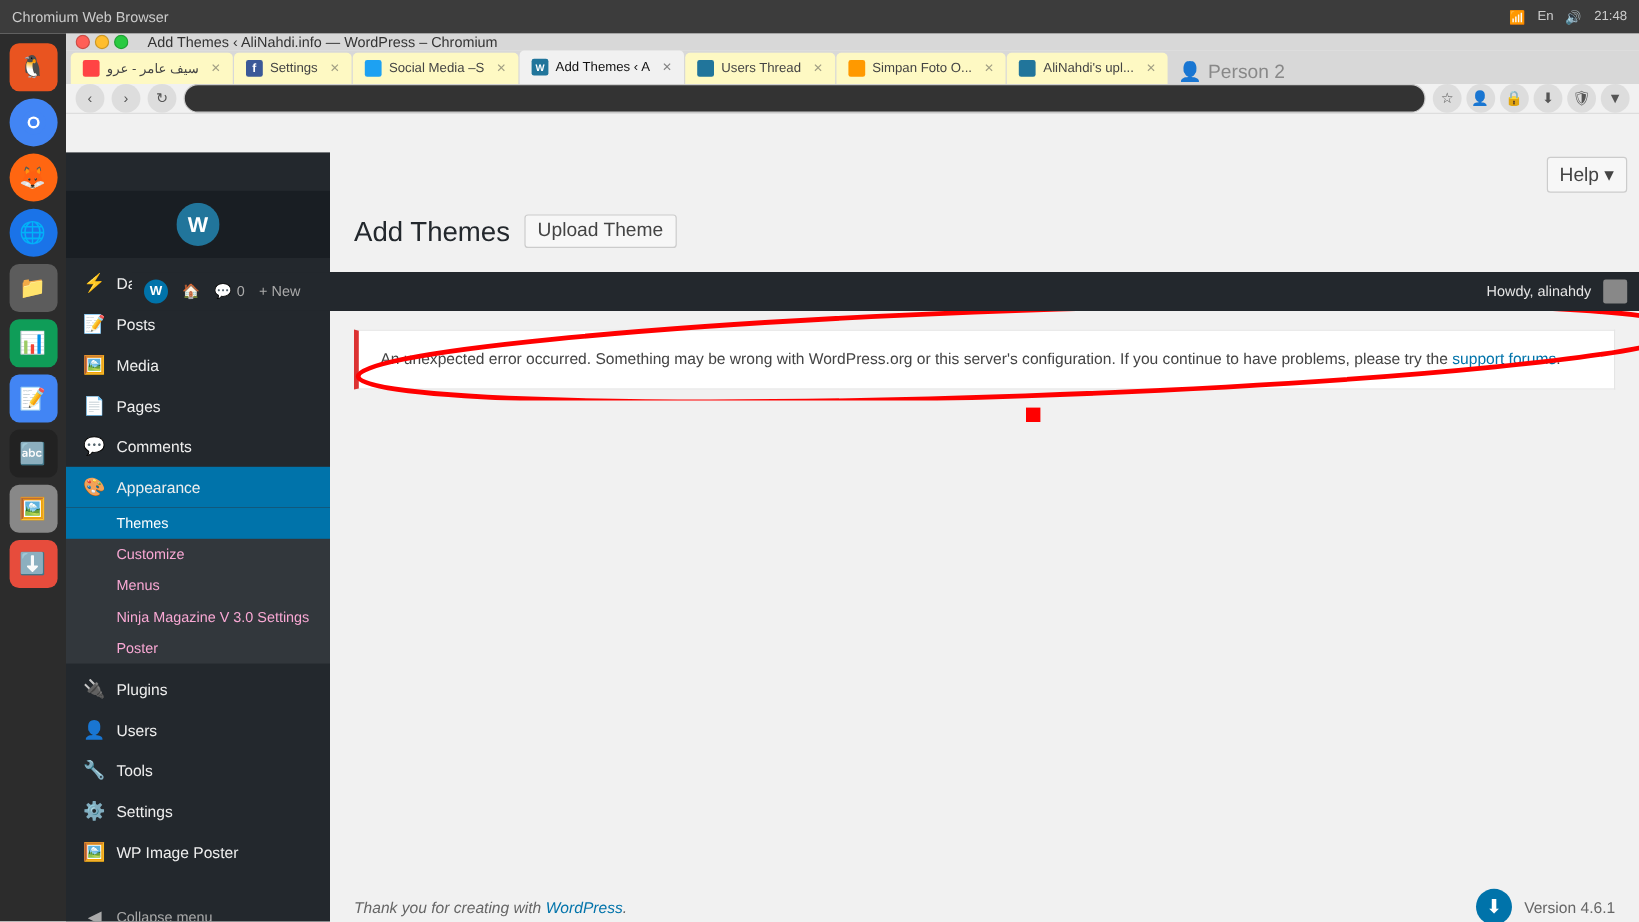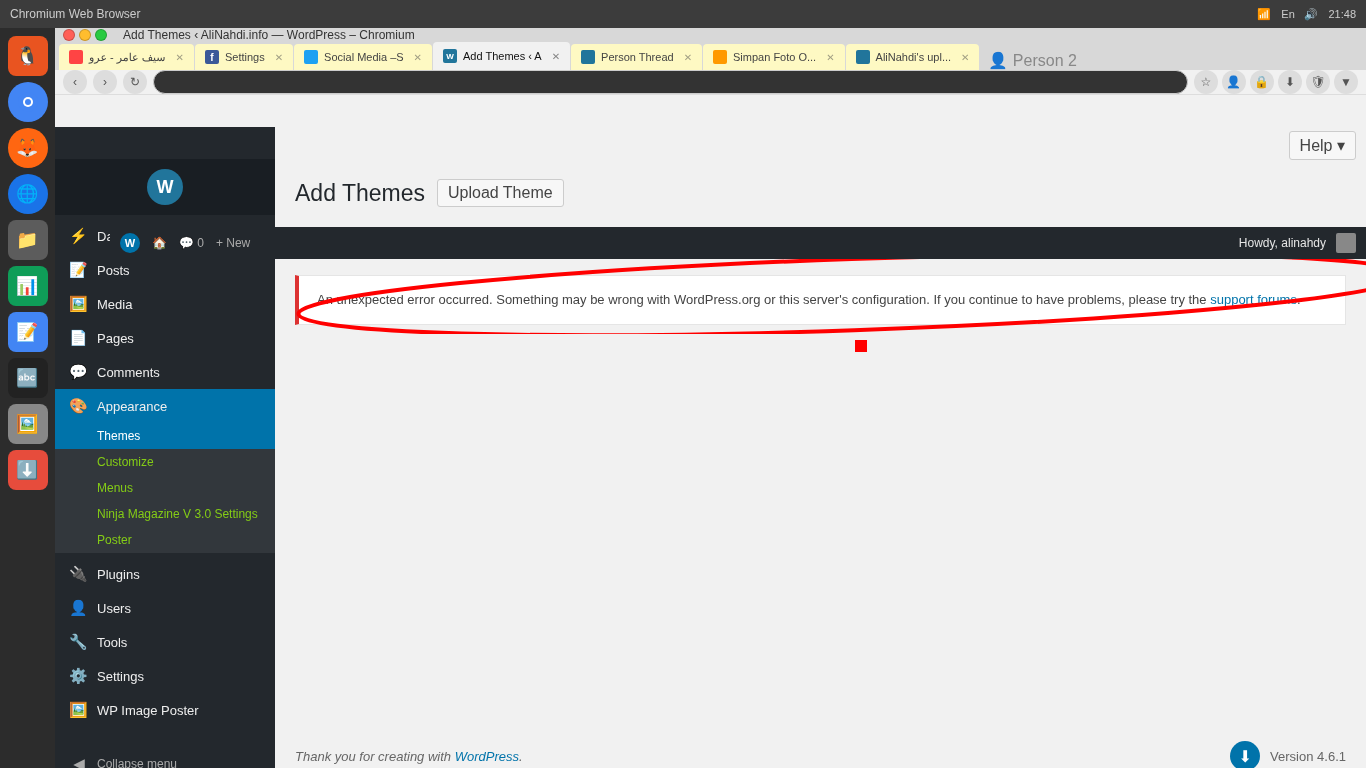--- a/index.html
+++ b/index.html
@@ -137,21 +137,21 @@
       cursor: pointer;
       color: #eee;
       font-size: 13px;
     }
     .sidebar-item.appearance-active { background: #0073aa; }
     .sidebar-icon { width: 20px; text-align: center; font-size: 15px; }
     .sidebar-sub { list-style: none; background: #32373c; }
     .sidebar-sub-item {
       padding: 6px 14px 6px 42px;
       cursor: pointer;
-      color: #84cc16;
+      color: #f9a8d4;
       font-size: 12px;
     }
     .sidebar-sub-item.active { color: white; background: #0073aa; }
 
     
     .wp-main {
       flex: 1;
       background: #f1f1f1;
       overflow-y: auto;
       padding-top: 32px;
@@ -381,21 +381,21 @@
             <svg width="10" height="10" viewBox="0 0 10 10">
                 <circle cx="5" cy="5" r="5" fill="#21759b"></circle>
                 <text x="5" y="8" text-anchor="middle" fill="white" font-size="8" font-weight="bold">W</text>
               </svg>
           </div>
           <span>Add Themes ‹ A</span>
           <span class="tab-close">✕</span>
         </div>
         <div class="browser-tab">
           <div class="tab-favicon" style="background:#21759b;"></div>
-          <span>Person Thread</span>
+          <span>Users Thread</span>
           <span class="tab-close">✕</span>
         </div>
         <div class="browser-tab">
           <div class="tab-favicon" style="background:#f90;"></div>
           <span>Simpan Foto O...</span>
           <span class="tab-close">✕</span>
         </div>
         <div class="browser-tab">
           <div class="tab-favicon" style="background:#21759b;"></div>
           <span>AliNahdi's upl...</span>

